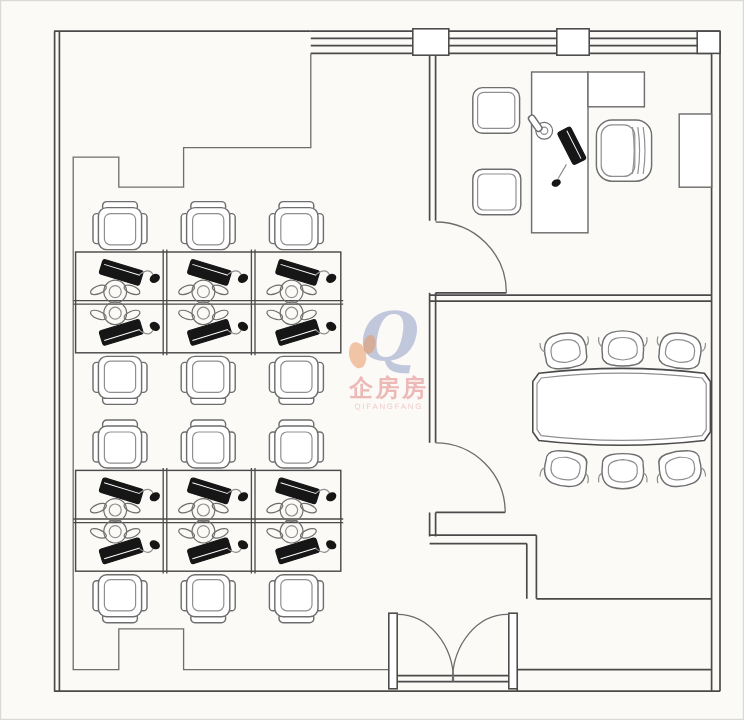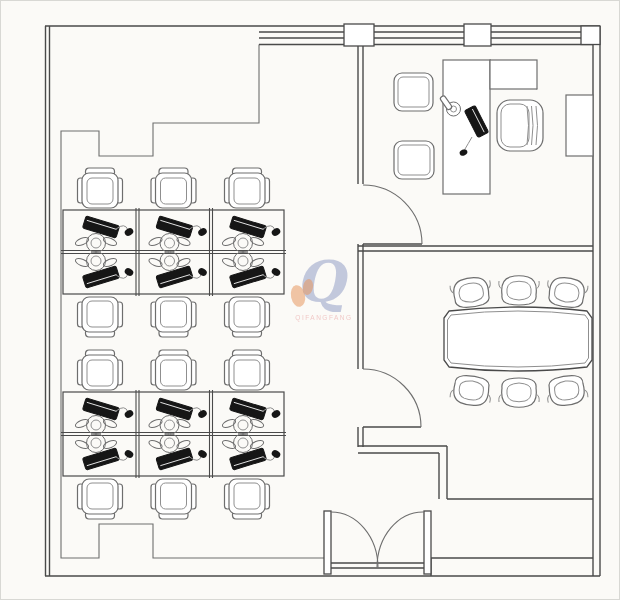--- a/index.html
+++ b/index.html
@@ -412,15 +412,16 @@
         <path d="M 17,0 q 4,-2 3,-8" stroke="#8f8f8f" stroke-width="1" fill="none"></path>
       </g>
     </svg>
 
   <div class="watermark">
     <div class="wm-logo">
       <span>Q</span>
       <span class="wm-orange1"></span>
       <span class="wm-orange2"></span>
     </div>
+    <div class="wm-title">企房房</div>
     <div class="wm-sub">QIFANGFANG</div>
   </div>
 </div>
 
 </body></html>

